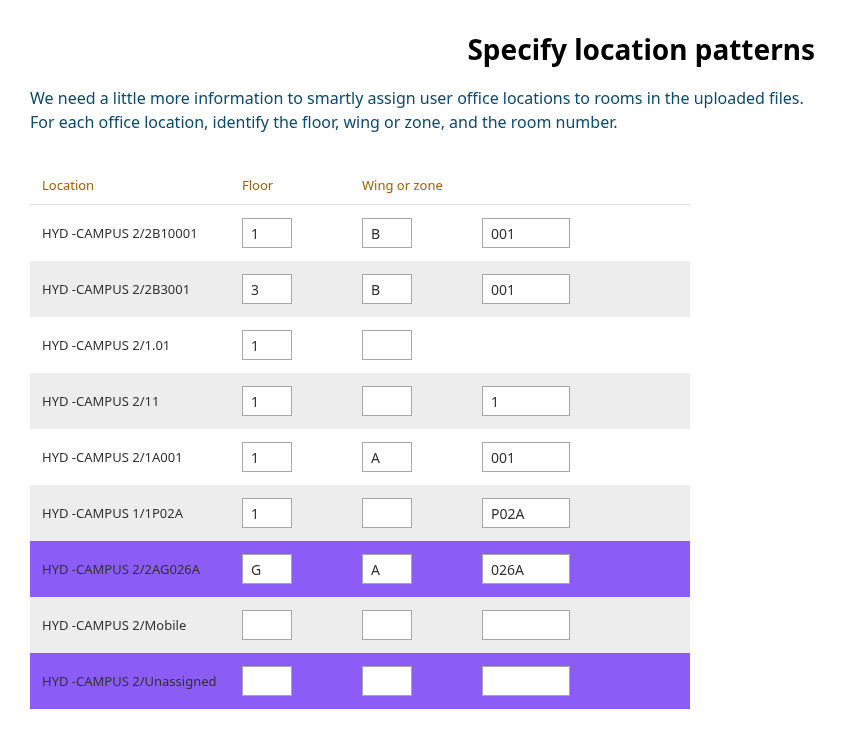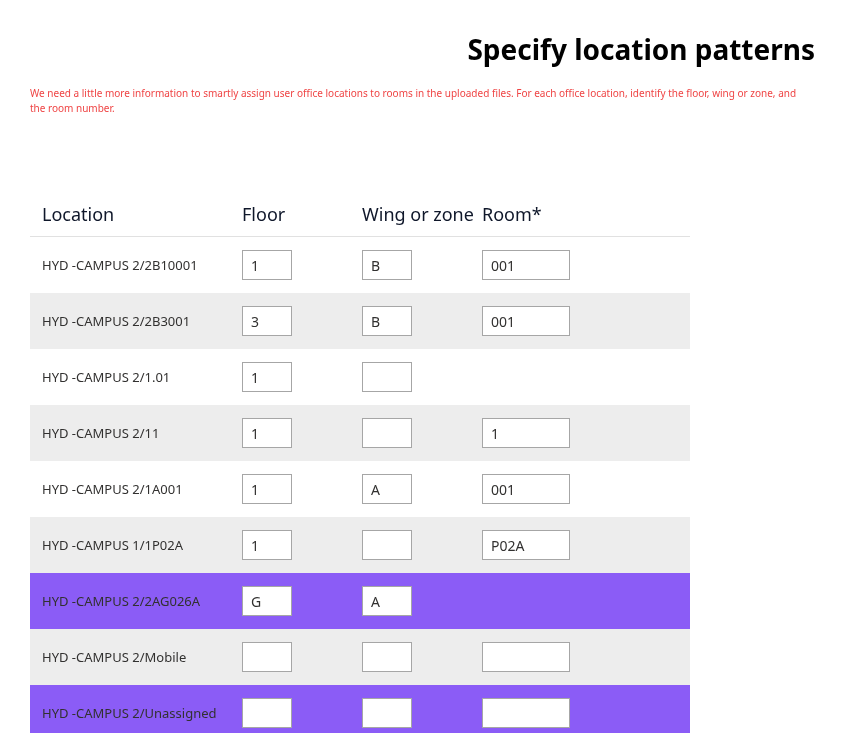--- a/index.html
+++ b/index.html
@@ -15,22 +15,22 @@
       width: 845px;
     }
     .page-title {
       font-size: 28px;
       font-weight: 700;
       color: #000000;
       margin-bottom: 18px;
       text-align: right;
     }
     .page-desc {
-      font-size: 10px;
-      color: #ef4444;
+      font-size: 16px;
+      color: #0c4a6e;
       line-height: 1.5;
       margin-bottom: 32px;
       max-width: 780px;
     }
     .table {
       width: 660px;
     }
     .header-row {
       display: flex;
       align-items: center;
@@ -65,24 +65,23 @@
     }
     .col-wing {
       width: 120px;
       flex-shrink: 0;
     }
     .col-room {
       width: 160px;
       flex-shrink: 0;
     }
     .header-cell {
-      font-size: 18px;
-      color: #0f172a;
+      font-size: 13px;
+      color: #a16207;
       font-weight: 400;
-      margin-top: 44px;
     }
     input[type="text"] {
       height: 30px;
       border: 1px solid #a6a6a6;
       background: #ffffff;
       padding: 0 8px;
       font-size: 14px;
       font-family: inherit;
       color: #323130;
       outline: none;
@@ -98,21 +97,20 @@
 <body>
 
 <h1 class="page-title">Specify location patterns</h1>
 <p class="page-desc">We need a little more information to smartly assign user office locations to rooms in the uploaded files. For each office location, identify the floor, wing or zone, and the room number.</p>
 
 <div class="table">
   <div class="header-row">
     <div class="col-location header-cell">Location</div>
     <div class="col-floor header-cell">Floor</div>
     <div class="col-wing header-cell">Wing or zone</div>
-    <div class="col-room header-cell">Room*</div>
   </div>
   <div id="rows-container">
       <div class="data-row">
         <div class="col-location">HYD -CAMPUS 2/2B10001</div>
         <div class="col-floor"><input type="text" class="input-small" value="1" style=""></div>
         <div class="col-wing"><input type="text" class="input-small" value="B" style=""></div>
         <div class="col-room"><input type="text" class="input-wide" value="001" style=""></div>
       </div>
       <div class="data-row">
         <div class="col-location">HYD -CAMPUS 2/2B3001</div>
@@ -140,20 +138,21 @@
       <div class="data-row">
         <div class="col-location">HYD -CAMPUS 1/1P02A</div>
         <div class="col-floor"><input type="text" class="input-small" value="1" style=""></div>
         <div class="col-wing"><input type="text" class="input-small" value="" style=""></div>
         <div class="col-room"><input type="text" class="input-wide" value="P02A" style=""></div>
       </div>
       <div class="data-row hl">
         <div class="col-location">HYD -CAMPUS 2/2AG026A</div>
         <div class="col-floor"><input type="text" class="input-small" value="G" style=""></div>
         <div class="col-wing"><input type="text" class="input-small" value="A" style=""></div>
+        <div class="col-room"><input type="text" class="input-wide" value="026A" style=""></div>
       </div>
       <div class="data-row">
         <div class="col-location">HYD -CAMPUS 2/Mobile</div>
         <div class="col-floor"><input type="text" class="input-small" value="" style=""></div>
         <div class="col-wing"><input type="text" class="input-small" value="" style=""></div>
         <div class="col-room"><input type="text" class="input-wide" value="" style=""></div>
       </div>
       <div class="data-row hl">
         <div class="col-location">HYD -CAMPUS 2/Unassigned</div>
         <div class="col-floor"><input type="text" class="input-small" value="" style=""></div>

